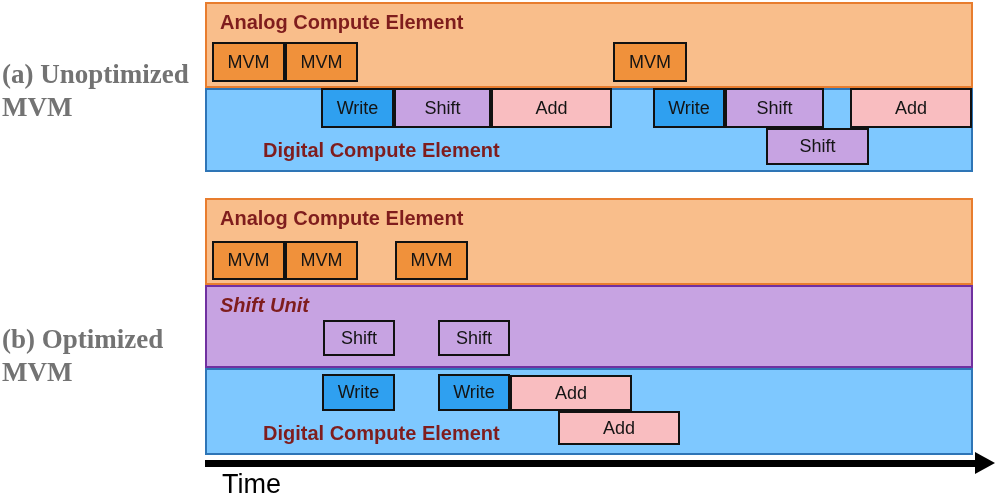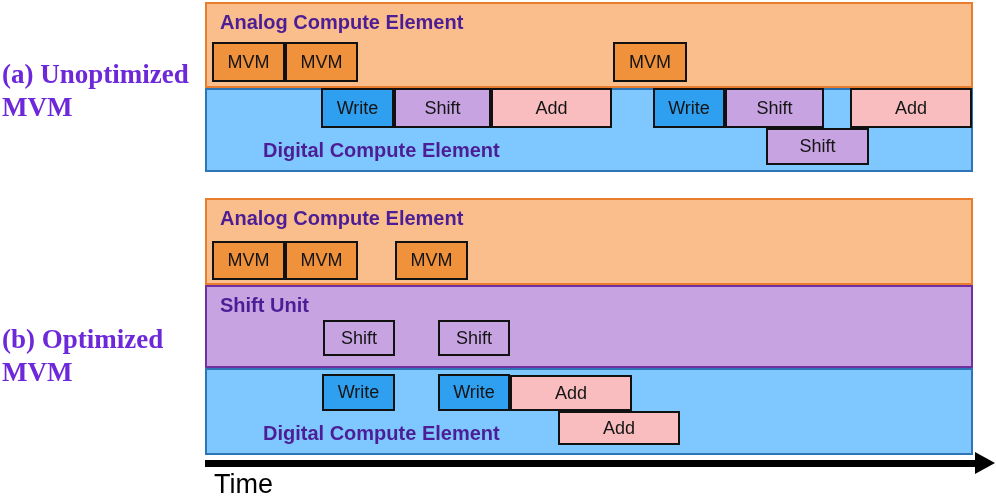--- a/index.html
+++ b/index.html
@@ -7,51 +7,51 @@
     position:relative; width:996px; height:499px;
     font-family:"Liberation Sans", sans-serif;
     background:#ffffff; overflow:hidden;
   }
   .band {
     position:absolute; box-sizing:border-box;
     border:2px solid transparent;
   }
   .band-label {
     position:absolute; left:13px;
-    font-weight:700; font-size:20px; color:#4c1d95;
+    font-weight:700; font-size:20px; color:#7f1d1d;
     white-space:nowrap;
   }
   .band-label.anchor-top { top:7px; }
   .band-label.anchor-bottom { bottom:8px;margin-left:43px; }
-  .band-label.italic { }
+  .band-label.italic { font-style:italic; }
   .task-box {
     position:absolute; box-sizing:border-box;
     border:2px solid #111111;
     display:flex; align-items:center; justify-content:center;
     font-size:18px; color:#141414; white-space:nowrap;
   }
   .caption {
     position:absolute;
     font-family:"Liberation Serif", serif;
     font-weight:700; font-size:27px; line-height:33px;
-    color:#6d28d9; white-space:nowrap;
+    color:#737373; white-space:nowrap;
   }
   .time-shaft {
     position:absolute; left:205px; top:460px;
     width:772px; height:7px; background:#000000;
   }
   .time-head {
     position:absolute; left:975px; top:452px;
     width:0; height:0;
     border-left:20px solid #000000;
     border-top:11px solid transparent;
     border-bottom:11px solid transparent;
   }
   .time-label {
-    position:absolute; left:214px; top:469px;
+    position:absolute; left:222px; top:469px;
     font-size:27px; color:#000000;
   }
 </style>
 </head>
 <body>
 
 <div id="canvas">
 
   <div class="time-shaft"></div>
   <div class="time-head"></div>

